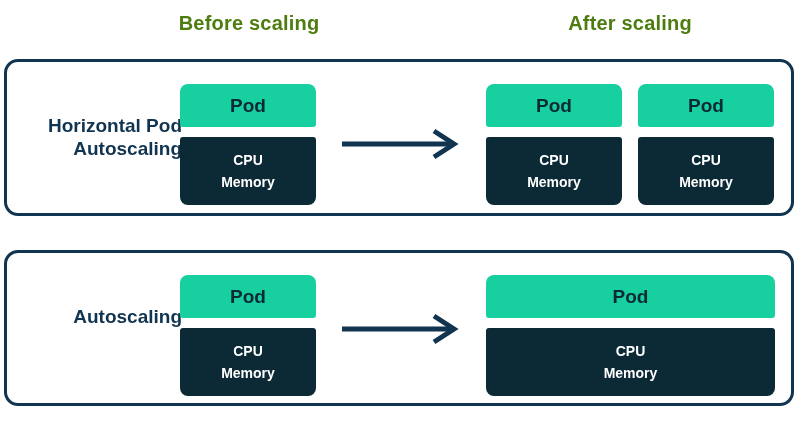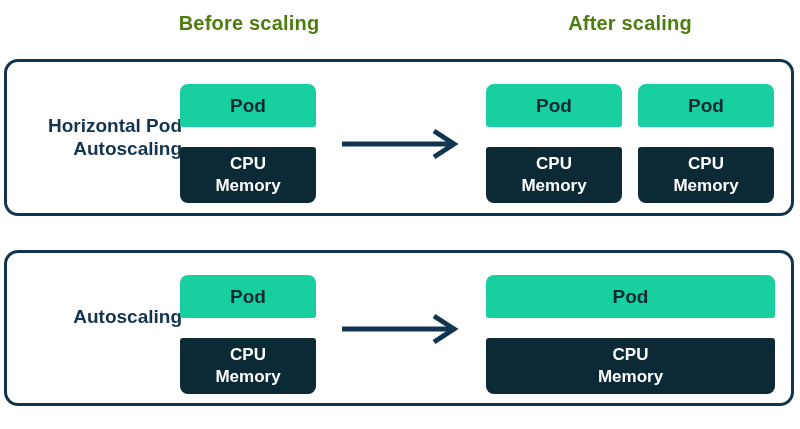--- a/index.html
+++ b/index.html
@@ -46,43 +46,43 @@
     line-height: 23px;
     color: #113450;
   }
   #label-hpa { left: 0px; top: 114px; }
   #label-vpa { left: 0px; top: 305px; }
 
   .pod {
     position: absolute;
     display: flex;
     flex-direction: column;
-    gap: 20px;
+    gap: 10px;
     justify-content: space-between;
   }
   .pod-head {
     height: 43px;
     background: #17CF9F;
     border-radius: 8px 8px 3px 3px;
     display: flex;
     align-items: center;
     justify-content: center;
     font-size: 19px;
     font-weight: bold;
     color: #0C2936;
   }
   .pod-body {
-    height: 56px;
+    height: 68px;
     background: #0C2936;
     border-radius: 3px 3px 8px 8px;
     display: flex;
     flex-direction: column;
     align-items: center;
     justify-content: center;
-    font-size: 17px;
+    font-size: 14px;
     font-weight: bold;
     line-height: 22px;
     color: #ffffff;
   }
 
   #pod-hpa-before  { left: 180px; top: 84px;  width: 136px; }
   #pod-hpa-after-1 { left: 486px; top: 84px;  width: 136px; }
   #pod-hpa-after-2 { left: 638px; top: 84px;  width: 136px; }
   #pod-vpa-before  { left: 180px; top: 275px; width: 136px; }
   #pod-vpa-after   { left: 486px; top: 275px; width: 289px; }

